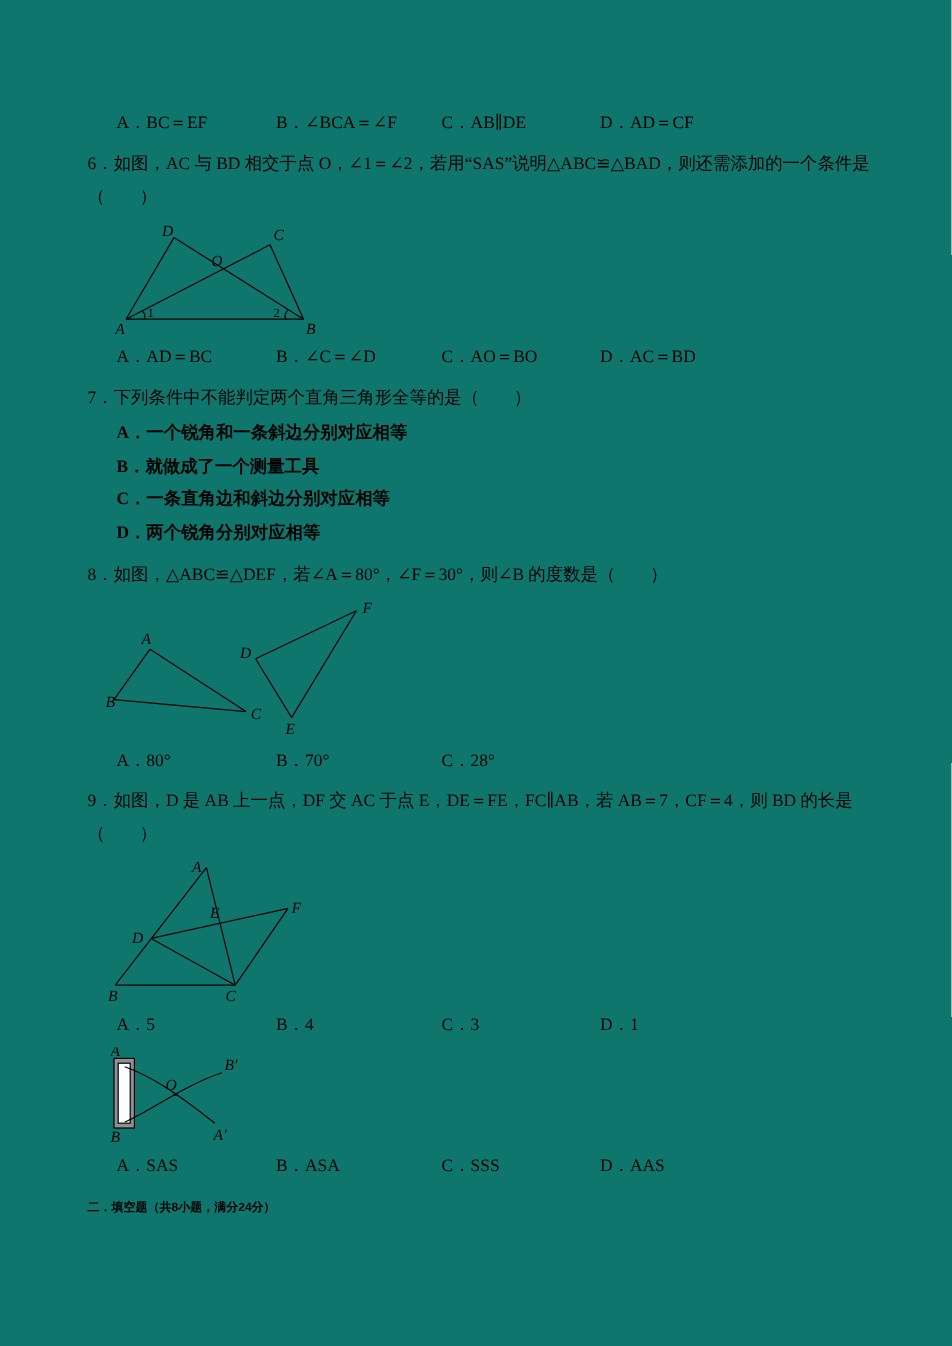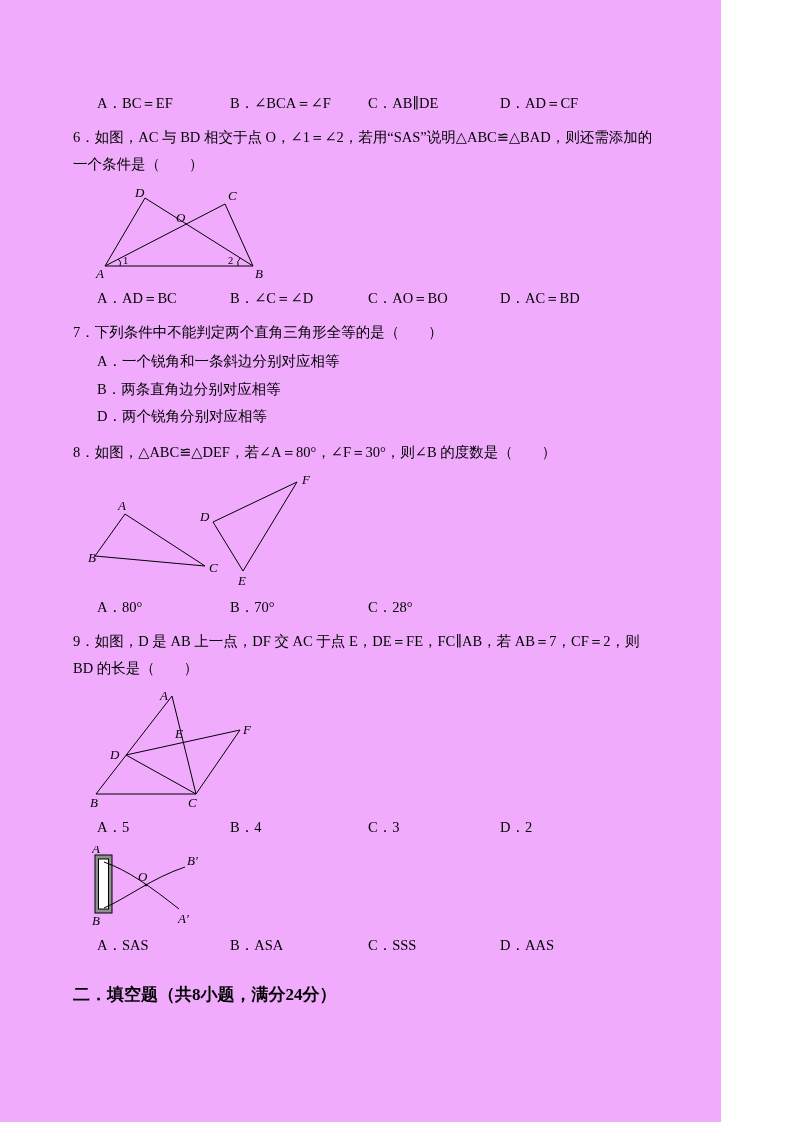--- a/index.html
+++ b/index.html
@@ -1,29 +1,29 @@
 <!DOCTYPE html>
 <html><head>
 <meta charset="utf-8">
 <style>
   html,body{margin:0;padding:0;background:#ffffff;}
-  .page{position:relative;width:721px;height:1122px;background:#f0abfc;overflow:hidden;
+  .page{position:relative;width:793px;height:1122px;background:#0f766e;overflow:hidden;
         font-family:"Liberation Serif","DejaVu Serif",serif;font-size:14.5px;color:#000;
         padding:86px 58px 0 73px;box-sizing:border-box;}
   .opts{display:grid;grid-template-columns:133px 138px 132px auto;margin-left:24px;line-height:26px;margin-top:4px;}
   .stem{line-height:27px;margin:8px 0 0 0;}
   .hang{padding-left:17px;text-indent:-17px;}
-  .optlist{margin-left:24px;line-height:27.5px;margin-top:2px;}
+  .optlist{margin-left:24px;line-height:27.5px;margin-top:2px;font-weight:bold;}
   .fig{display:block;}
   .fig6{margin:8px 0 2px 22px;}
   .fig8{margin:6px 0 0 15px;}
   .fig9{margin:6px 0 2px 17px;}
   .fig10{margin:6px 0 2px 19px;}
-  .section-title{font-family:Liberation Serif, serif;font-weight:700;
-        line-height:27px;margin-top:23px;font-size:17px;}
+  .section-title{font-family:Liberation Sans, sans-serif;font-weight:700;
+        line-height:27px;margin-top:8px;font-size:10px;}
   svg text{font-family:"Liberation Serif","DejaVu Serif",serif;font-style:italic;font-size:13px;fill:#000;}
   svg text.up{font-style:normal;font-size:10.5px;}
   svg line,svg path{stroke:#000;stroke-width:1;fill:none;}
 </style>
 </head>
 <body>
 
 <div class="page">
 
   <div class="opts">
@@ -55,21 +55,22 @@
   <div class="opts">
     <span>A．AD＝BC</span>
     <span>B．∠C＝∠D</span>
     <span>C．AO＝BO</span>
     <span>D．AC＝BD</span>
   </div>
 
   <p class="stem">7．下列条件中不能判定两个直角三角形全等的是（　　）</p>
   <div class="optlist">
     <div>A．一个锐角和一条斜边分别对应相等</div>
-    <div>B．两条直角边分别对应相等</div>
+    <div>B．就做成了一个测量工具</div>
+    <div>C．一条直角边和斜边分别对应相等</div>
     <div>D．两个锐角分别对应相等</div>
   </div>
 
   <p class="stem">8．如图，△ABC≌△DEF，若∠A＝80°，∠F＝30°，则∠B 的度数是（　　）</p>
   <svg class="fig fig8" width="250" height="118" viewBox="0 0 250 118">
     <g>
       <line x1="37" y1="42" x2="7" y2="84"></line>
       <line x1="7" y1="84" x2="117" y2="94"></line>
       <line x1="117" y1="94" x2="37" y2="42"></line>
       <line x1="125" y1="50" x2="155" y2="99"></line>
@@ -82,42 +83,42 @@
     <text x="112" y="49">D</text>
     <text x="150" y="113">E</text>
     <text x="214" y="12">F</text>
   </svg>
   <div class="opts">
     <span>A．80°</span>
     <span>B．70°</span>
     <span>C．28°</span>
   </div>
 
-  <p class="stem">9．如图，D 是 AB 上一点，DF 交 AC 于点 E，DE＝FE，FC∥AB，若 AB＝7，CF＝2，则 BD 的长是（　　）</p>
+  <p class="stem">9．如图，D 是 AB 上一点，DF 交 AC 于点 E，DE＝FE，FC∥AB，若 AB＝7，CF＝4，则 BD 的长是（　　）</p>
   <svg class="fig fig9" width="172" height="122" viewBox="0 0 172 122">
     <g>
       <line x1="82" y1="8" x2="6" y2="106"></line>
       <line x1="82" y1="8" x2="106" y2="106"></line>
       <line x1="6" y1="106" x2="106" y2="106"></line>
       <line x1="36" y1="67" x2="150" y2="42"></line>
       <line x1="150" y1="42" x2="106" y2="106"></line>
       <line x1="36" y1="67" x2="106" y2="106"></line>
     </g>
     <text x="70" y="12">A</text>
     <text x="0" y="119">B</text>
     <text x="98" y="119">C</text>
     <text x="20" y="71">D</text>
     <text x="85" y="50">E</text>
     <text x="153" y="46">F</text>
   </svg>
   <div class="opts">
     <span>A．5</span>
     <span>B．4</span>
     <span>C．3</span>
-    <span>D．2</span>
+    <span>D．1</span>
   </div>
 
   <svg class="fig fig10" width="118" height="82" viewBox="0 0 118 82">
     <g>
       <rect x="3" y="9" width="17" height="58" fill="#909090" stroke="#000"></rect>
       <rect x="6.5" y="13" width="10" height="50" fill="#ffffff" stroke="#000"></rect>
       <path d="M 12 16 C 35 24, 58 40, 87 63"></path>
       <path d="M 12 62 C 35 52, 60 32, 93 21"></path>
       <circle cx="54" cy="39" r="1.3" fill="#000" stroke="none"></circle>
     </g>

